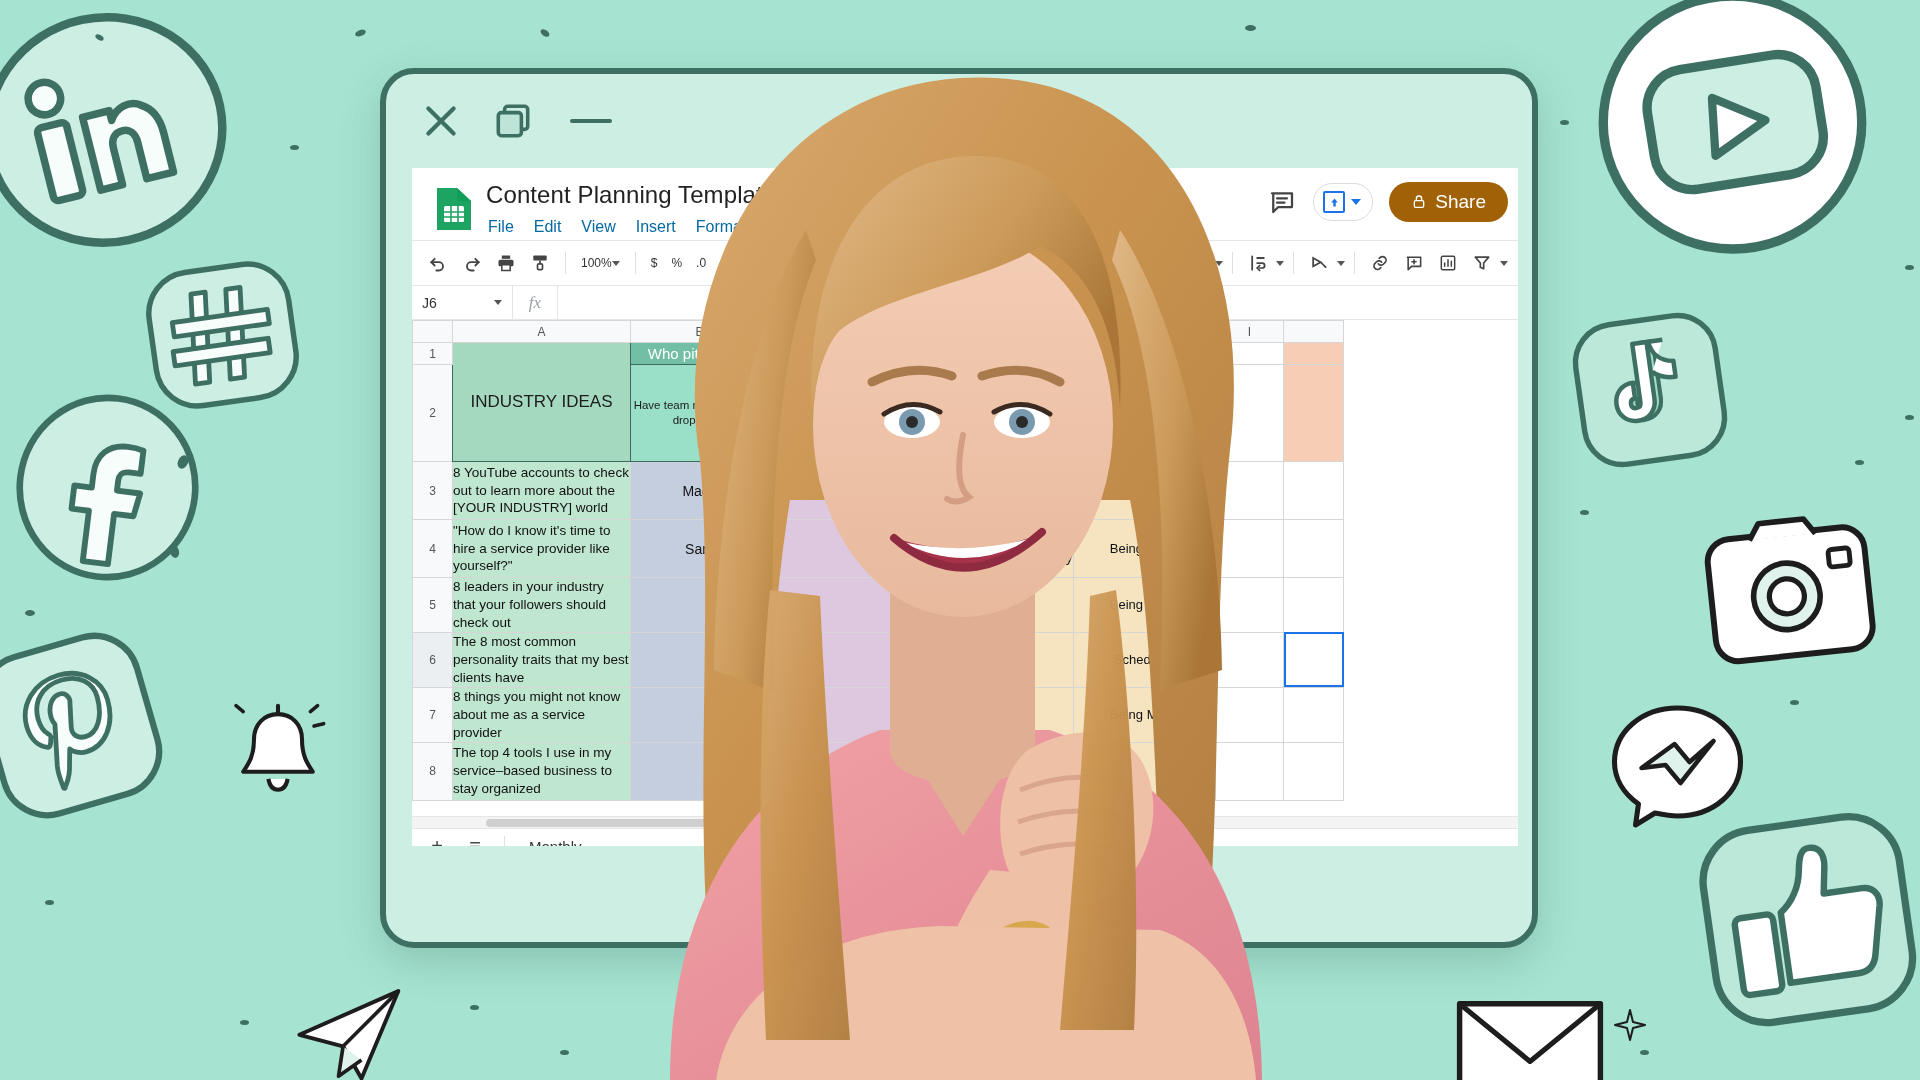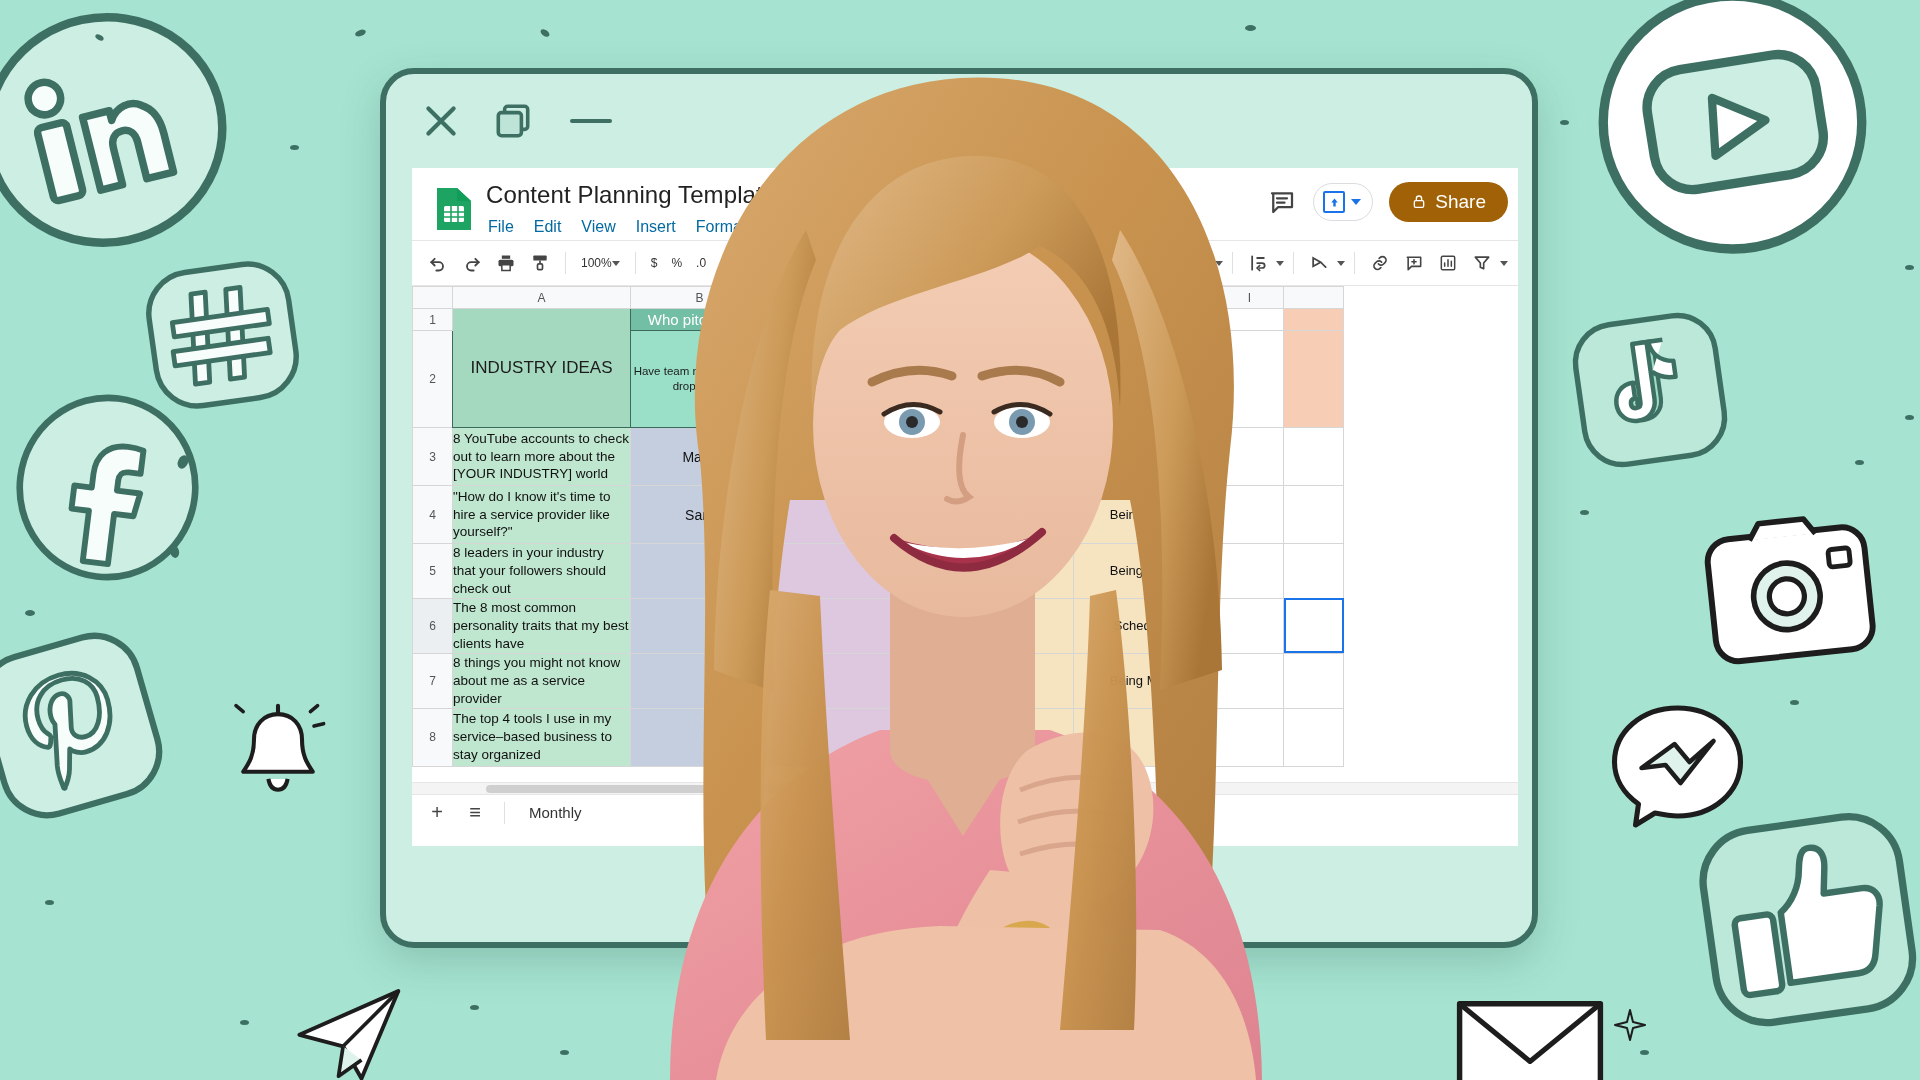--- a/index.html
+++ b/index.html
@@ -457,20 +457,28 @@
           </svg>
         </span>
       <span class="tb">
           <svg viewBox="0 0 24 24" stroke="currentColor" stroke-width="2" fill="none" stroke-linejoin="round">
             <path d="M4 5h16l-6 7v7l-4-2v-5z"></path>
           </svg>
         </span>
       <i class="dcar"></i>
     </div>
 
+    <div class="fbar">
+      <span class="namebox">
+        <span>J6</span>
+        <i class="dcar"></i>
+      </span>
+      <span class="fx">fx</span>
+      <span style="flex:1; padding-left:10px;"></span>
+    </div>
 
     <div class="grid-wrap">
       <table class="sheet">
         <colgroup>
           <col style="width:40px">
             <col style="width:178px">
             <col style="width:138px">
             <col style="width:150px">
           <col style="width:155px">
             <col style="width:142px">

